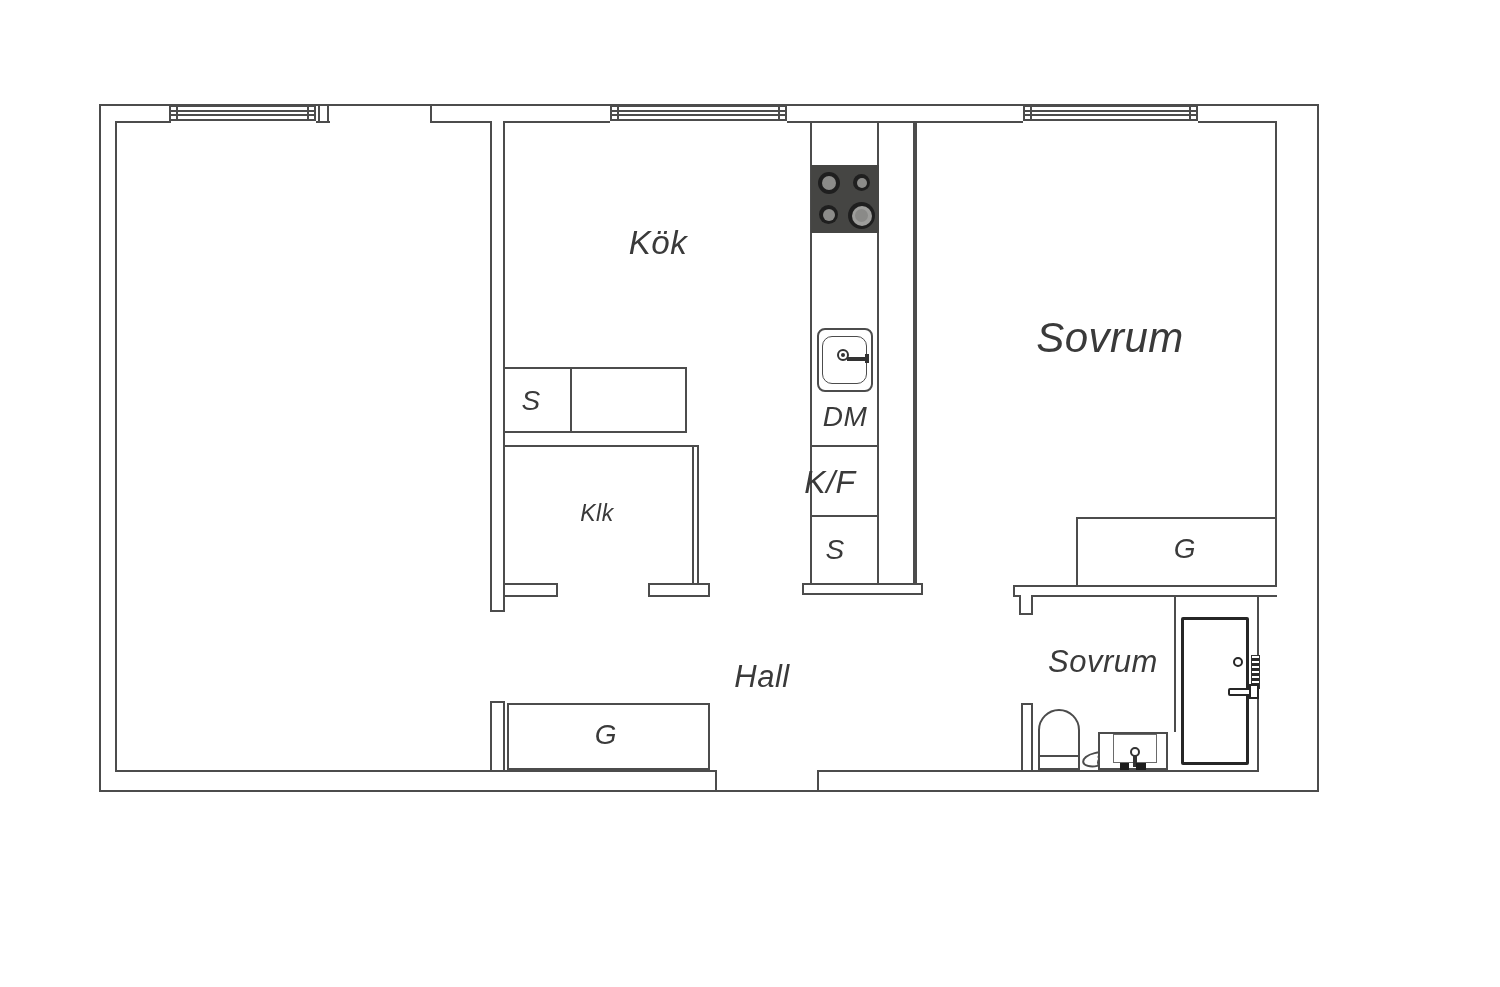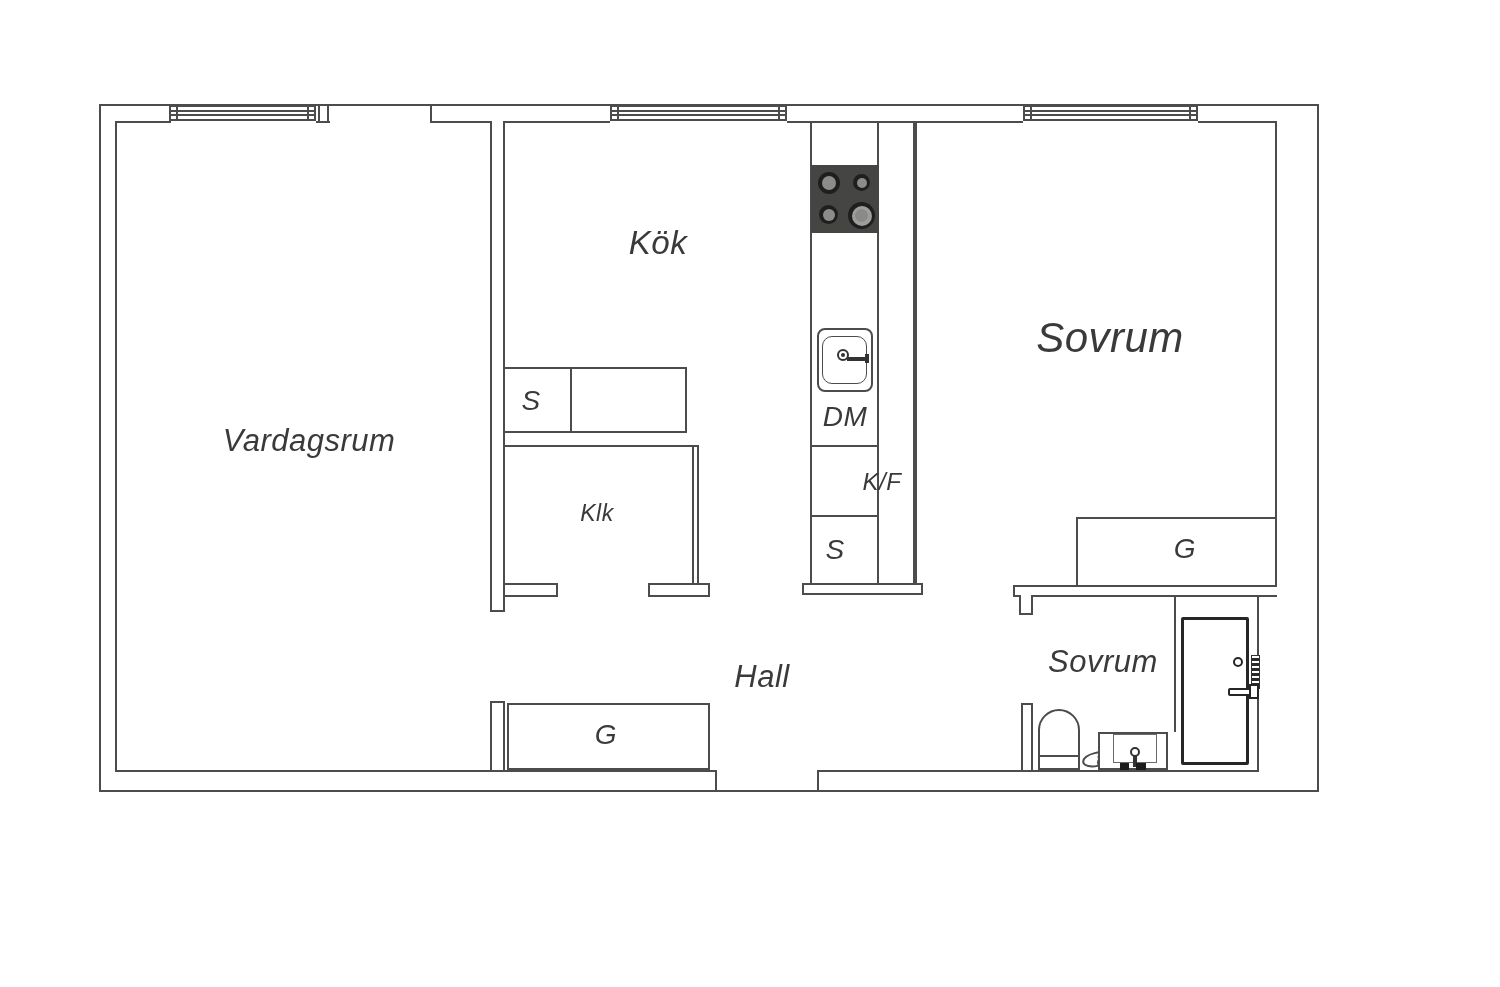--- a/index.html
+++ b/index.html
@@ -159,27 +159,26 @@
   <div class="outlined" style="left:1101px;top:743px;width:7px;height:18px;border-radius:3px;transform:rotate(35deg)"></div>
   <div class="outlined" style="left:1097px;top:756px;width:13px;height:13px;border-radius:50%"></div>
 
   <div class="outlined" style="left:1098px;top:732px;width:70px;height:38px"></div>
   <div class="outlined thin" style="left:1113px;top:734px;width:44px;height:29px;border-color:#6a6a6a"></div>
   <div class="ln" style="left:1133px;top:755px;width:4px;height:12px;background:#333"></div>
   <div class="outlined" style="left:1130px;top:747px;width:10px;height:10px;border-radius:50%;border-color:#333"></div>
   <div class="ln" style="left:1120px;top:763px;width:9px;height:7px;background:#1d1d1d"></div>
   <div class="ln" style="left:1136px;top:763px;width:10px;height:7px;background:#1d1d1d"></div>
 
-  <div class="lbl" style="left:309px;top:441px;font-size:31px">Vardagsrum</div>
   <div class="lbl" style="left:658px;top:243px;font-size:33px">Kök</div>
   <div class="lbl" style="left:1110px;top:338px;font-size:42px">Sovrum</div>
   <div class="lbl" style="left:597px;top:513px;font-size:23px">Klk</div>
   <div class="lbl" style="left:762px;top:677px;font-size:31px">Hall</div>
   <div class="lbl" style="left:1103px;top:662px;font-size:31px">Sovrum</div>
 
   <div class="lbl" style="left:531px;top:401px;font-size:28px">S</div>
   <div class="lbl" style="left:845px;top:417px;font-size:28px">DM</div>
-  <div class="lbl" style="left:882px;top:482px;font-size:24px">K/F</div>
+  <div class="lbl" style="left:830px;top:482px;font-size:32px">K/F</div>
   <div class="lbl" style="left:835px;top:550px;font-size:28px">S</div>
   <div class="lbl" style="left:606px;top:735px;font-size:28px">G</div>
   <div class="lbl" style="left:1185px;top:549px;font-size:28px">G</div>
 
 </div>
 
 </body></html>

